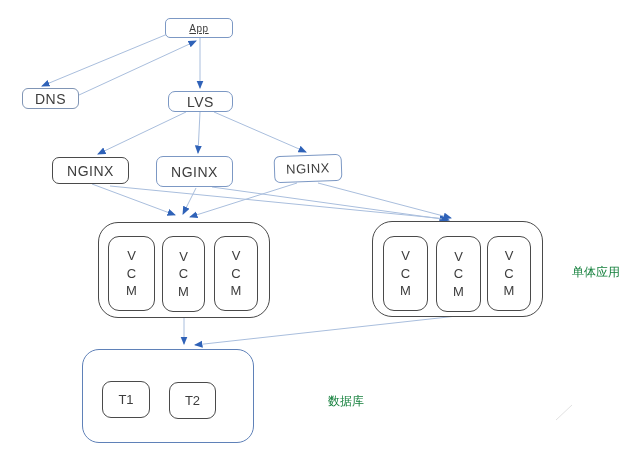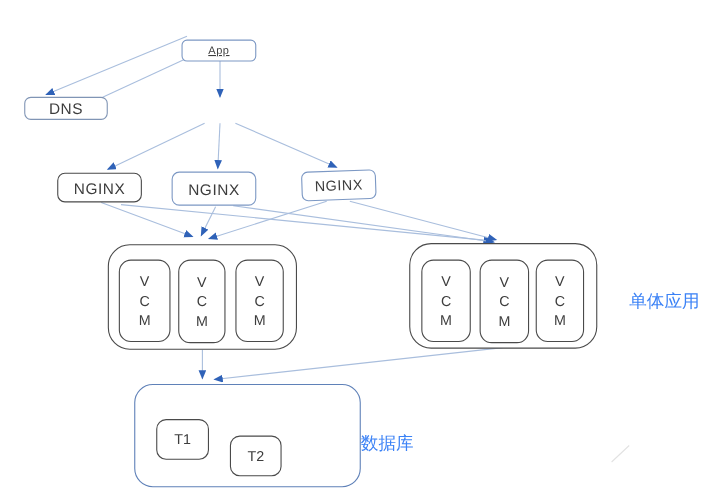--- a/index.html
+++ b/index.html
@@ -30,21 +30,21 @@
     position:absolute;background:#fff;box-sizing:border-box;
     border:1.5px solid #5f81b8;border-radius:17px;
   }
   .t-box{
     position:absolute;background:#fff;box-sizing:border-box;
     border:1.4px solid #4a4a4a;border-radius:9px;
     display:flex;align-items:center;justify-content:center;
     font-size:13px;color:#3d3d3d;
   }
   .side-label{
-    position:absolute;font-size:16px;color:#3b82f6;white-space:nowrap;
+    position:absolute;font-size:12px;color:#15803d;white-space:nowrap;
   }
 </style>
 </head>
 <body>
 
 <div id="stage">
 
   <svg id="edges" viewBox="0 0 640 449">
     <defs>
       <marker id="ah" markerUnits="userSpaceOnUse" markerWidth="9" markerHeight="8" refX="7.5" refY="3.5" orient="auto">
@@ -63,28 +63,31 @@
       <line x1="196" y1="188" x2="183" y2="214" marker-end="url(#ah)"></line>
       <line x1="212" y1="187" x2="449" y2="220" marker-end="url(#ah)"></line>
       <line x1="297" y1="183" x2="190" y2="217" marker-end="url(#ah)"></line>
       <line x1="318" y1="183" x2="451" y2="218" marker-end="url(#ah)"></line>
       <line x1="184" y1="318" x2="184" y2="344" marker-end="url(#ah)"></line>
       <line x1="457" y1="316" x2="195" y2="345" marker-end="url(#ah)"></line>
       <line x1="556" y1="420" x2="572" y2="405" stroke="#e2e2e2"></line>
     </g>
   </svg>
 
-  <div class="box blue-border" style="left:165px;top:36px;width:68px;height:20px;border-radius:5px;font-size:10px;text-decoration:underline;">
+  <div class="box blue-border" style="left:165px;top:18px;width:68px;height:20px;border-radius:5px;font-size:10px;text-decoration:underline;">
     <span>App</span>
   </div>
 
-  <div class="box bluegray-border" style="left:22px;top:88px;width:76px;height:21px;border-radius:6px;font-size:14px;">
+  <div class="box bluegray-border" style="left:22px;top:88px;width:57px;height:21px;border-radius:6px;font-size:14px;">
     <span>DNS</span>
   </div>
 
+  <div class="box blue-border" style="left:168px;top:91px;width:65px;height:21px;border-radius:7px;font-size:14px;">
+    <span>LVS</span>
+  </div>
 
   <div class="box dark-border" style="left:52px;top:157px;width:77px;height:27px;border-radius:7px;font-size:14px;">
     <span>NGINX</span>
   </div>
   <div class="box blue-border" style="left:156px;top:156px;width:77px;height:31px;border-radius:7px;font-size:14px;">
     <span>NGINX</span>
   </div>
   <div class="box blue-border" style="left:274px;top:155px;width:68px;height:27px;border-radius:6px;font-size:13px;transform:rotate(-2deg);">
     <span>NGINX</span>
   </div>
@@ -120,24 +123,24 @@
     </div>
     <div class="vcm-box" style="left:114px;top:14px;width:44px;height:75px;">
       <span>V</span>
       <span>C</span>
       <span>M</span>
     </div>
   </div>
 
   <div class="side-label" style="left:572px;top:264px;">单体应用</div>
 
-  <div class="db-container" style="left:82px;top:349px;width:206px;height:94px;margin-left:40px;">
+  <div class="db-container" style="left:82px;top:349px;width:172px;height:94px;">
     <div class="t-box" style="left:19px;top:31px;width:48px;height:37px;">
       <span>T1</span>
     </div>
-    <div class="t-box" style="left:86px;top:46px;width:47px;height:37px;">
+    <div class="t-box" style="left:86px;top:32px;width:47px;height:37px;">
       <span>T2</span>
     </div>
   </div>
 
   <div class="side-label" style="left:328px;top:393px;">数据库</div>
 
 </div>
 
 </body></html>

